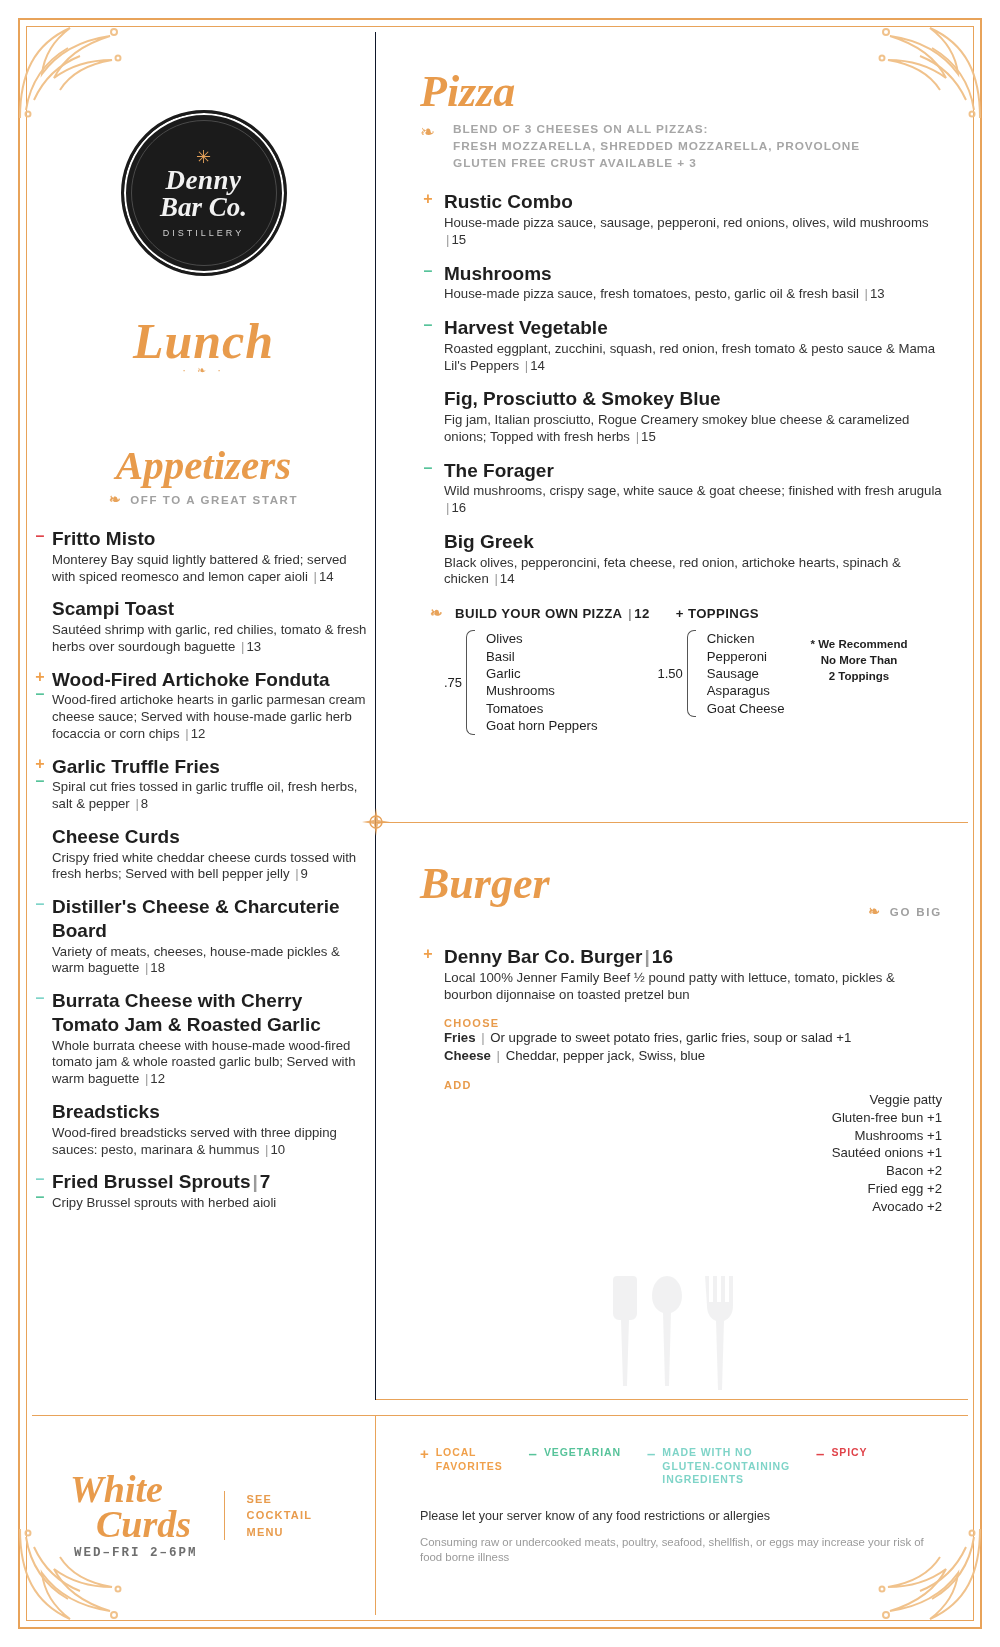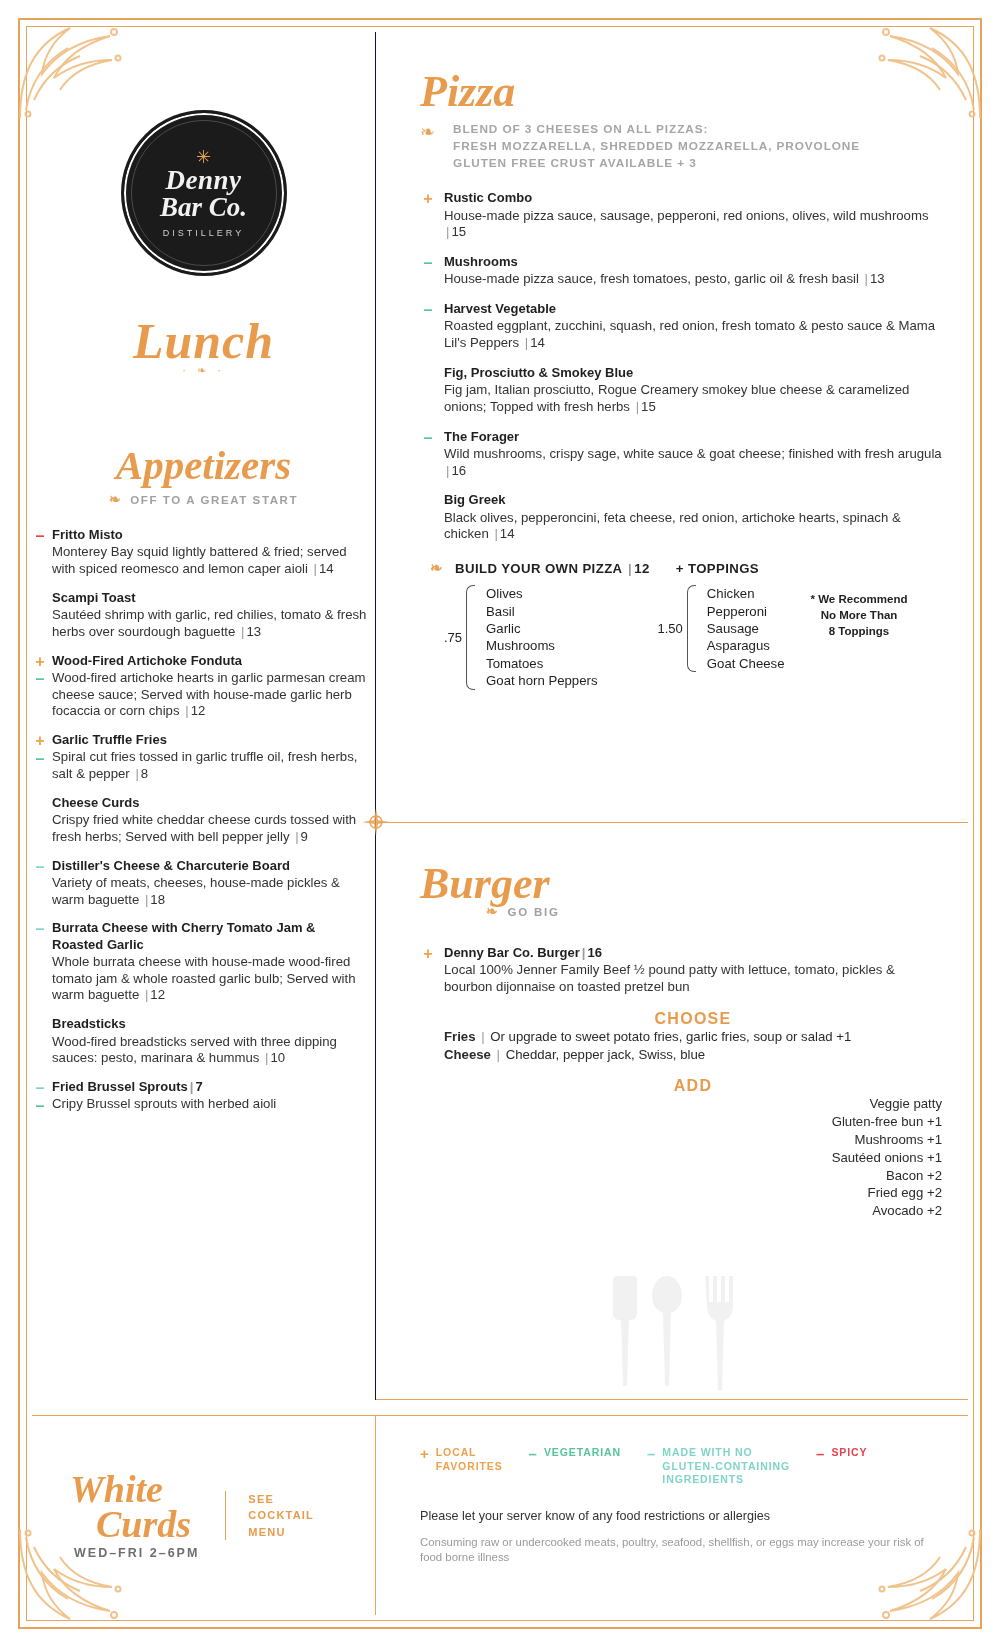--- a/index.html
+++ b/index.html
@@ -70,21 +70,21 @@
   }
   .sec-sub {
     text-align:center; color:#a0a0a0; font-size:11.5px; letter-spacing:1.6px; font-weight:bold;
     margin-top:2px;
   }
   .swirl { display:inline-block; color:#e8a35a; margin-right:8px; font-size:14px; }
 
   
   .items { margin-top:20px; padding-left:20px; padding-right:6px; }
   .item { position:relative; margin-bottom:12px; }
-  .item .name { font-weight:bold; font-size:13px; color:#1f1f1f; line-height:1.25; }
+  .item .name { font-weight:bold; font-size:19px; color:#1f1f1f; line-height:1.25; }
   .item .desc { font-size:13.2px; color:#333; line-height:1.27; margin-top:1px; }
   .price { color:#333; }
   .pipe { color:#9a9a9a; padding:0 2px; }
   .marks { position:absolute; left:-20px; width:16px; text-align:center; font-weight:bold; font-size:16px; line-height:1.1; }
   .m-plus { color:#f0a04b; }
   .m-veg { color:#57c39a; }
   .m-gf  { color:#7fd4c8; }
   .m-spicy { color:#e0434a; }
 
   
@@ -110,40 +110,40 @@
   .recommend { font-size:11.5px; font-weight:bold; text-align:center; line-height:1.4; color:#1f1f1f; margin-left:26px; margin-top:6px; }
 
   .hdivide { position:absolute; left:0; right:0; border-top:1px solid #e8a35a; }
 
   .compass-marker {
     position:absolute; left:-14px; width:28px; height:28px; color:#e8a35a;
   }
 
   .burger-block { padding:26px 26px 0 44px; }
   .burger-title { text-align:left; font-size:44px; }
-  .burger-sub { color:#a0a0a0; font-size:11.5px; letter-spacing:1.8px; font-weight:bold; margin-left:66px; margin-top:-6px; }
+  .burger-sub { color:#a0a0a0; font-size:11.5px; letter-spacing:1.8px; font-weight:bold; margin-left:66px; margin-top:-6px;text-align:right; }
   .burger-items { margin-top:26px; padding-left:24px; }
   .burger-items .marks { left:-24px; }
-  .sub-label { color:#e89b4c; font-weight:bold; font-size:16px; letter-spacing:1.3px; margin-top:14px;text-align:center; }
+  .sub-label { color:#e89b4c; font-weight:bold; font-size:11px; letter-spacing:1.3px; margin-top:14px; }
   .sub-line { font-size:13.2px; line-height:1.35; }
   .sub-line b { font-weight:bold; }
   .add-list { font-size:13.2px; line-height:1.35;text-align:right; }
 
   
   .utensils { text-align:center; padding-top:18px; }
   .utensils svg { opacity:.25; }
 
   
   .bottom { position:absolute; left:0; right:0; bottom:0; height:200px; border-top:1px solid #e8a35a; display:flex; }
   .bl { width:343px; position:relative; display:flex; align-items:center; padding-left:38px; }
   .br { flex:1; border-left:1px solid #e8a35a; padding:30px 30px 0 44px; }
   .hh { color:#e89b4c; font-family:"Liberation Serif", serif; font-style:italic; font-weight:bold; line-height:.92; }
   .hh .h1 { font-size:38px; }
   .hh .h2 { font-size:38px; margin-left:26px; }
-  .hh .days { color:#6e6e6e; font-size:12.5px; letter-spacing:2px; font-weight:bold; font-style:normal; font-family:Liberation Sans, sans-serif; margin-top:6px; margin-left:4px; }
+  .hh .days { color:#6e6e6e; font-size:12.5px; letter-spacing:2px; font-weight:bold; font-style:normal; font-family:Liberation Mono, monospace; margin-top:6px; margin-left:4px; }
   .see-cocktail { color:#e89b4c; font-weight:bold; font-size:11px; letter-spacing:1.2px; line-height:1.5; margin-left:26px; padding-left:22px; border-left:1px solid #e8a35a; align-self:center; }
 
   .legend { display:flex; gap:26px; align-items:flex-start; }
   .lg { display:flex; gap:7px; align-items:flex-start; }
   .lg .sym { font-weight:bold; font-size:15px; line-height:1; }
   .lg .lbl { font-size:10.5px; font-weight:bold; letter-spacing:.9px; line-height:1.3; }
   .note1 { font-size:12.6px; color:#333; margin-top:22px; }
   .note2 { font-size:11.4px; color:#9a9a9a; margin-top:12px; line-height:1.35; }
 </style>
 </head>
@@ -365,21 +365,21 @@
                     <li>Chicken</li>
                     <li>Pepperoni</li>
                     <li>Sausage</li>
                     <li>Asparagus</li>
                     <li>Goat Cheese</li>
                   </ul>
               </div>
               <div class="recommend" id="byo-recommend">
                   <div>* We Recommend</div>
                   <div>No More Than</div>
-                  <div>8 Toppings</div>
+                  <div>2 Toppings</div>
                 </div>
             </div>
           </div>
         </div>
 
         <div class="hdivide" style="top:790px;"></div>
         <div class="compass-marker" style="top:776px;">
           <svg viewBox="0 0 28 28">
               <g stroke="currentColor" fill="none" stroke-width="1.4">
             <circle cx="14" cy="14" r="6"></circle>

